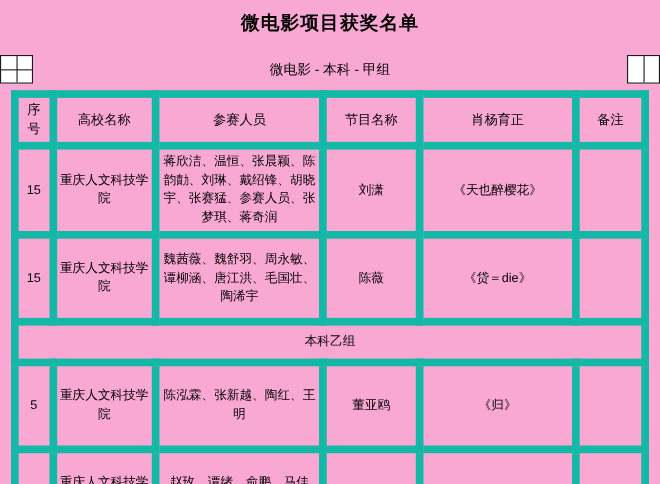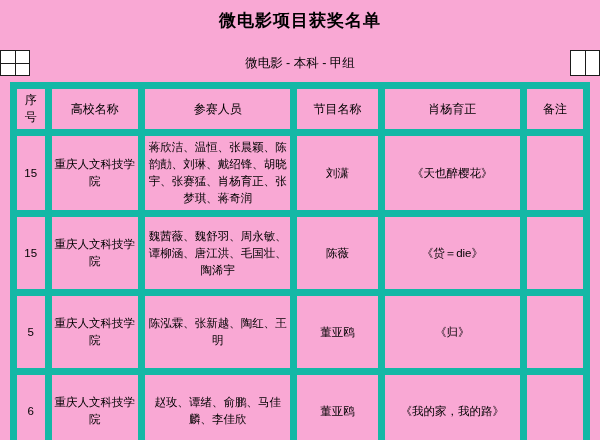--- a/index.html
+++ b/index.html
@@ -139,32 +139,35 @@
         <th>参赛人员</th>
         <th>节目名称</th>
         <th>肖杨育正</th>
         <th>备注</th>
       </tr>
     </thead>
     <tbody>
       <tr class="row-tall">
         <td>15</td>
         <td>重庆人文科技学院</td>
-        <td>蒋欣洁、温恒、张晨颖、陈韵勣、刘琳、戴绍锋、胡晓宇、张赛猛、肖杨育正、张梦琪、蒋奇润</td>
+        <td>蒋欣洁、温恒、张晨颖、陈韵勣、刘琳、戴绍锋、胡晓宇、张赛猛、参赛人员、张梦琪、蒋奇润</td>
         <td>刘潇</td>
         <td>《天也醉樱花》</td>
         <td></td>
       </tr>
       <tr class="row-tall">
         <td>15</td>
         <td>重庆人文科技学院</td>
         <td>魏茜薇、魏舒羽、周永敏、谭柳涵、唐江洪、毛国壮、陶浠宇</td>
         <td>陈薇</td>
         <td>《贷＝die》</td>
         <td></td>
+      </tr>
+      <tr class="band-row">
+        <td colspan="6">本科乙组</td>
       </tr>
       <tr class="row-tall">
         <td>5</td>
         <td>重庆人文科技学院</td>
         <td>陈泓霖、张新越、陶红、王明</td>
         <td>董亚鸥</td>
         <td>《归》</td>
         <td></td>
       </tr>
       <tr class="row-tall">

